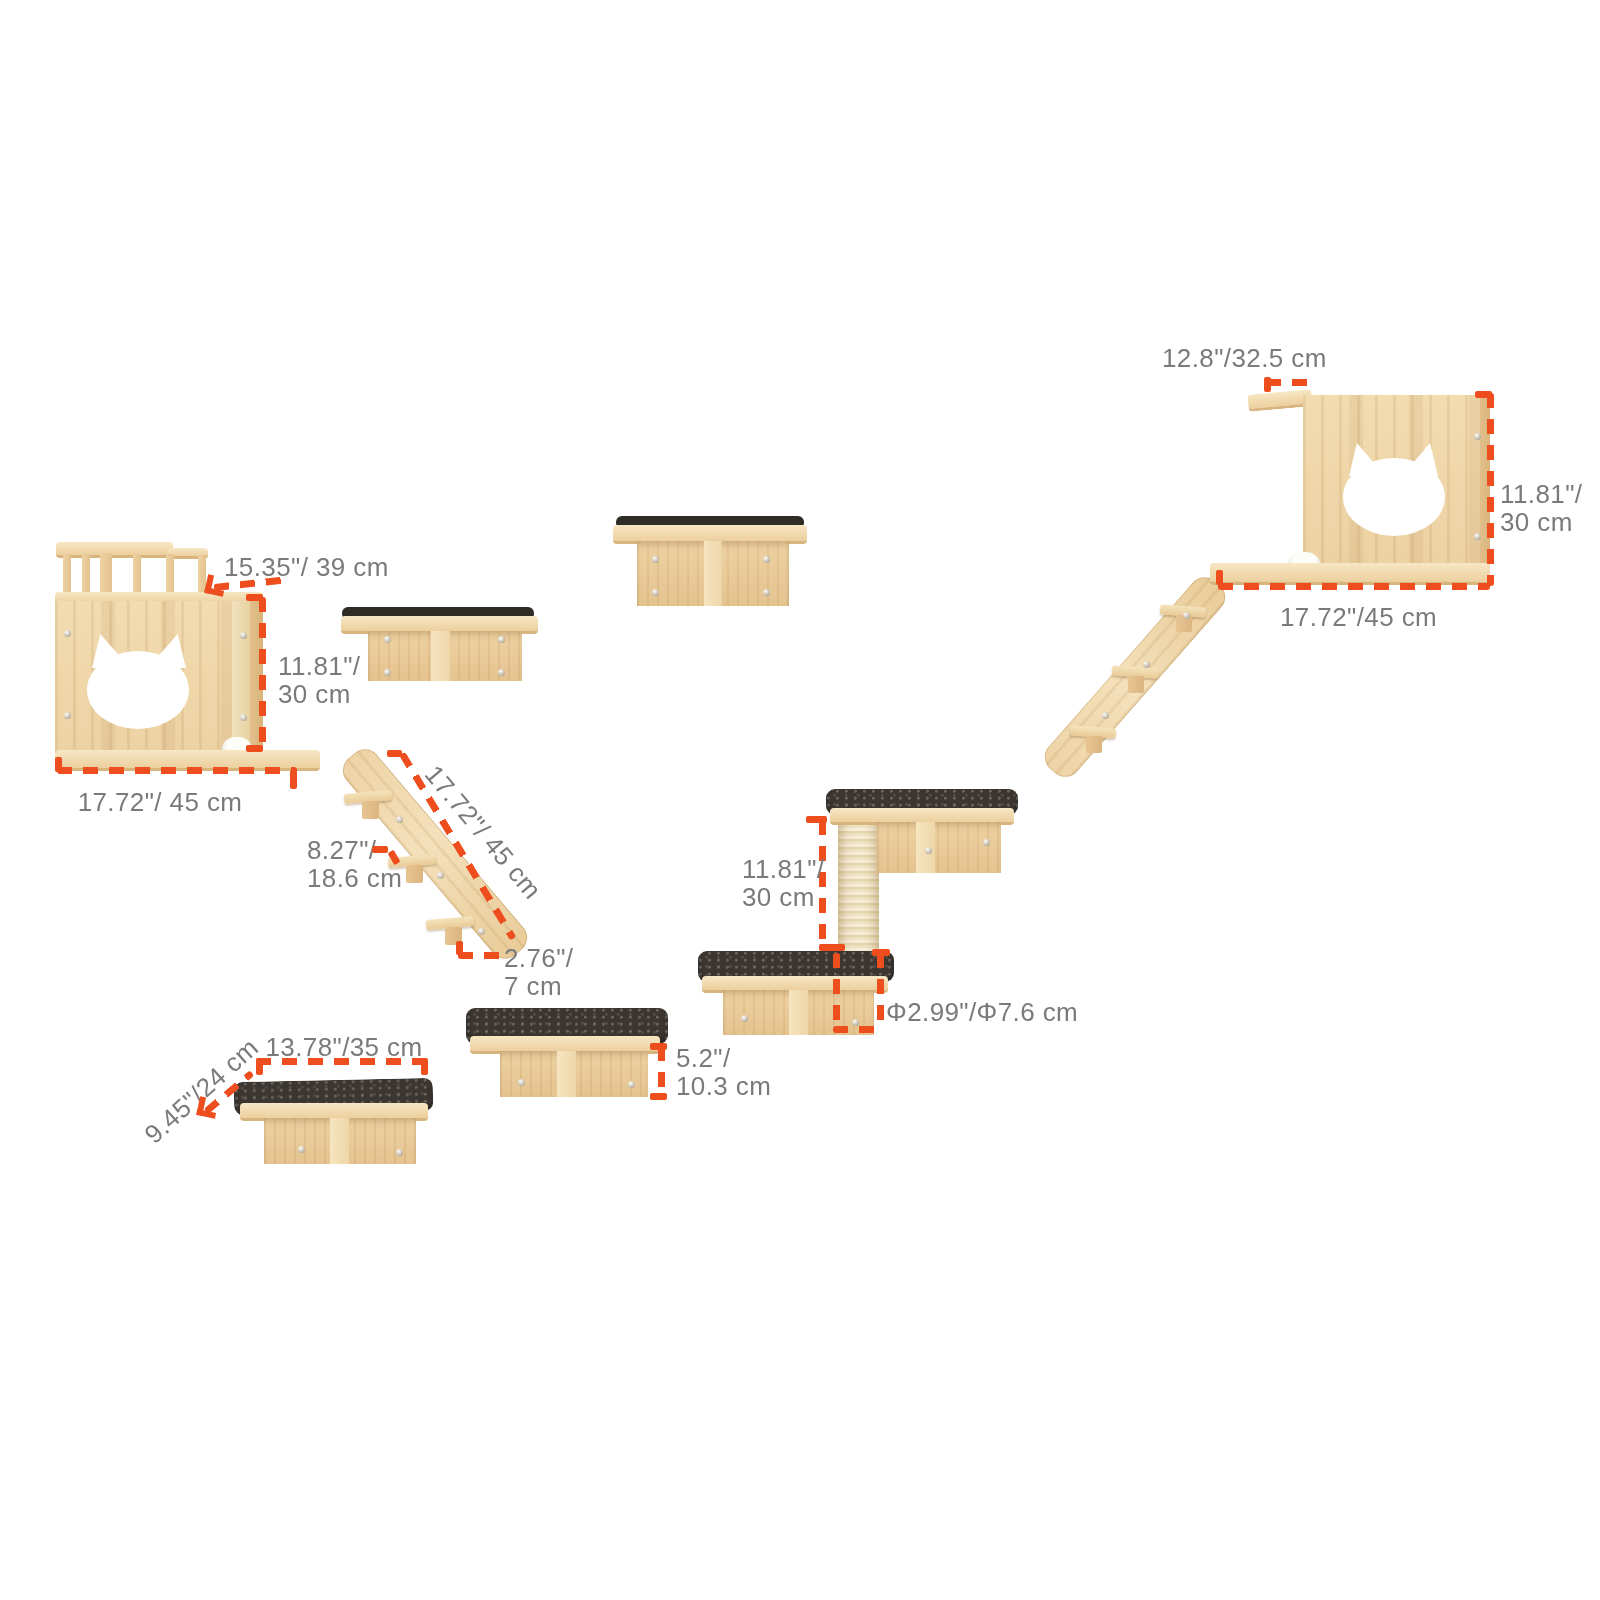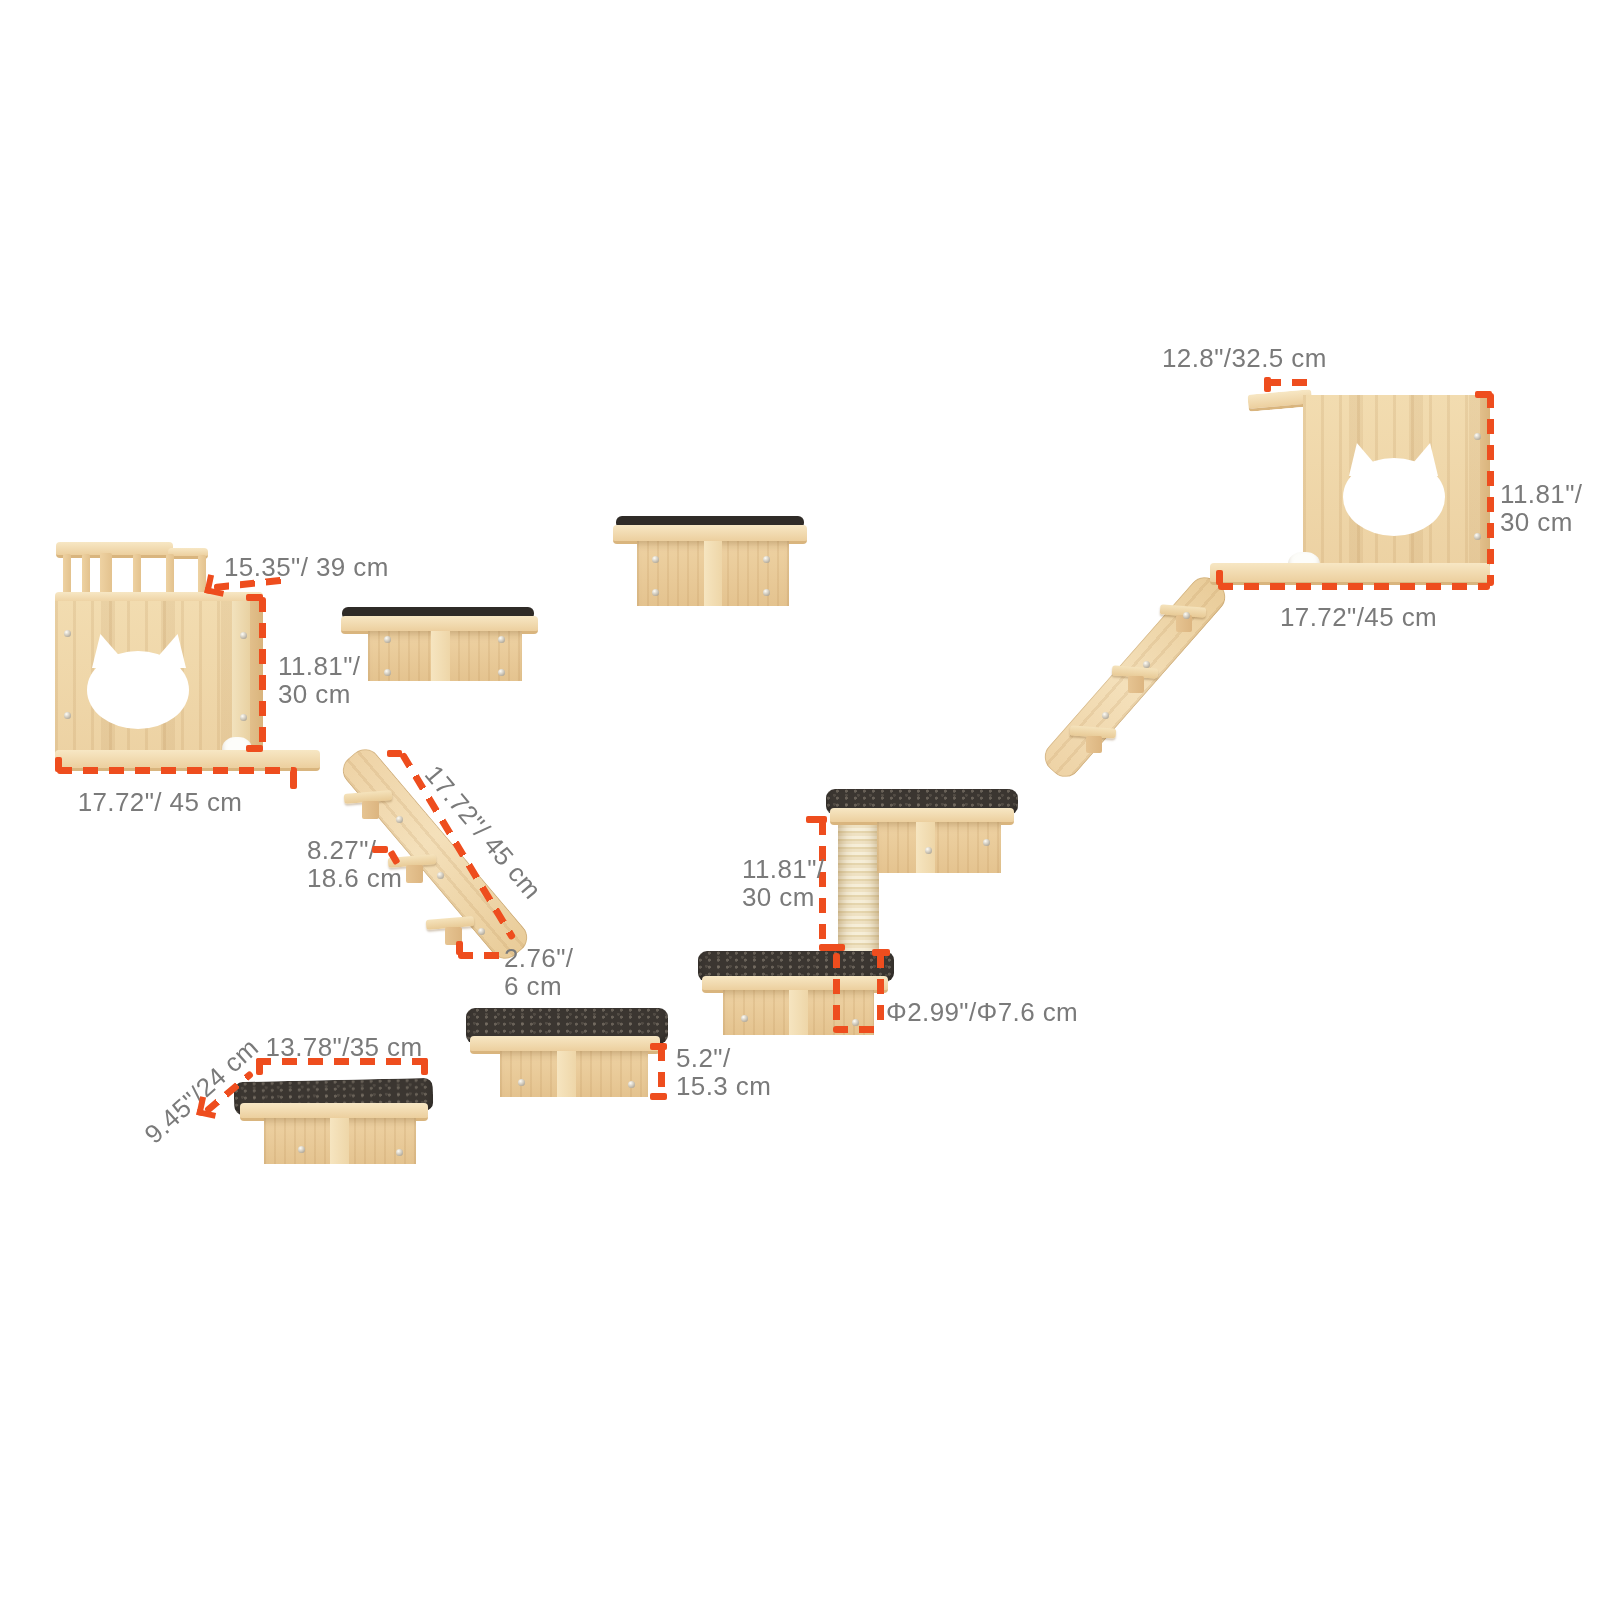--- a/index.html
+++ b/index.html
@@ -201,42 +201,42 @@
   <div class="label" style="left:307px;top:836px">
     <div>8.27"/</div>
     <div>18.6 cm</div>
   </div>
   <div class="tick" style="left:372px;top:846px;width:16px;height:7px"></div>
   <div class="tick" style="left:387px;top:854px;width:14px;height:7px;transform:rotate(60deg)"></div>
   <div class="tick" style="left:456px;top:941px;width:7px;height:14px"></div>
   <div class="dh" style="left:458px;top:952px;width:50px"></div>
   <div class="label" style="left:504px;top:944px">
     <div>2.76"/</div>
-    <div>6 cm</div>
+    <div>7 cm</div>
   </div>
 
   <div class="tick" style="left:806px;top:816px;width:21px;height:7px"></div>
   <div class="dv" style="left:819px;top:820px;height:128px"></div>
   <div class="tick" style="left:819px;top:944px;width:26px;height:7px"></div>
   <div class="label" style="left:742px;top:855px">
     <div>11.81"/</div>
     <div>30 cm</div>
   </div>
   <div class="dv" style="left:833px;top:953px;height:78px"></div>
   <div class="dv" style="left:877px;top:953px;height:78px"></div>
   <div class="dh" style="left:833px;top:1026px;width:51px"></div>
   <div class="tick" style="left:872px;top:949px;width:18px;height:7px"></div>
   <div class="label" style="left:886px;top:998px">Φ2.99"/Φ7.6 cm</div>
 
   <div class="tick" style="left:650px;top:1043px;width:17px;height:7px"></div>
   <div class="dv" style="left:658px;top:1046px;height:50px"></div>
   <div class="tick" style="left:650px;top:1093px;width:17px;height:7px"></div>
   <div class="label" style="left:676px;top:1044px">
     <div>5.2"/</div>
-    <div>15.3 cm</div>
+    <div>10.3 cm</div>
   </div>
 
   <div class="label" style="left:258px;top:1033px;width:172px;text-align:center">13.78"/35 cm</div>
   <div class="dh" style="left:256px;top:1058px;width:172px"></div>
   <div class="tick" style="left:256px;top:1058px;width:7px;height:17px"></div>
   <div class="tick" style="left:421px;top:1058px;width:7px;height:17px"></div>
   <div class="label" style="left:139px;top:1128px;transform:rotate(-42deg);transform-origin:0 0">9.45"/24 cm</div>
   <div class="dh" style="left:206px;top:1108px;width:60px;transform:rotate(-40deg);transform-origin:0 50%"></div>
   <div class="chev" style="left:198px;top:1098px;transform:rotate(12deg)"></div>
 

